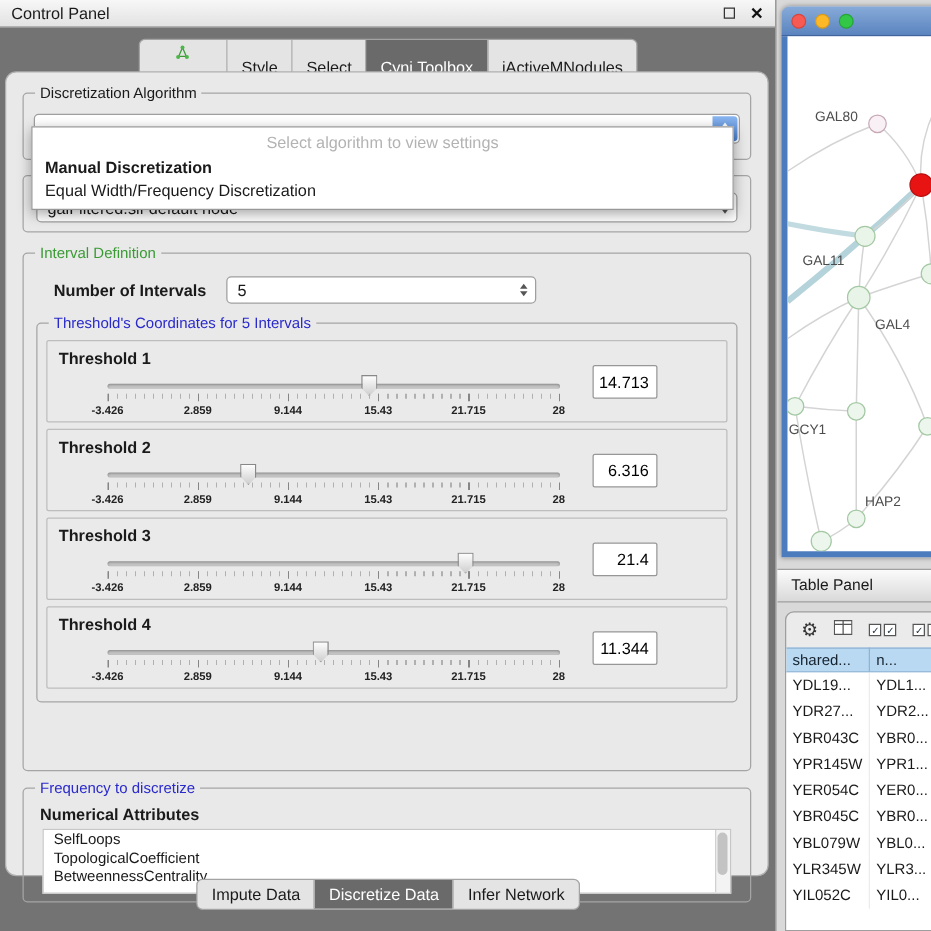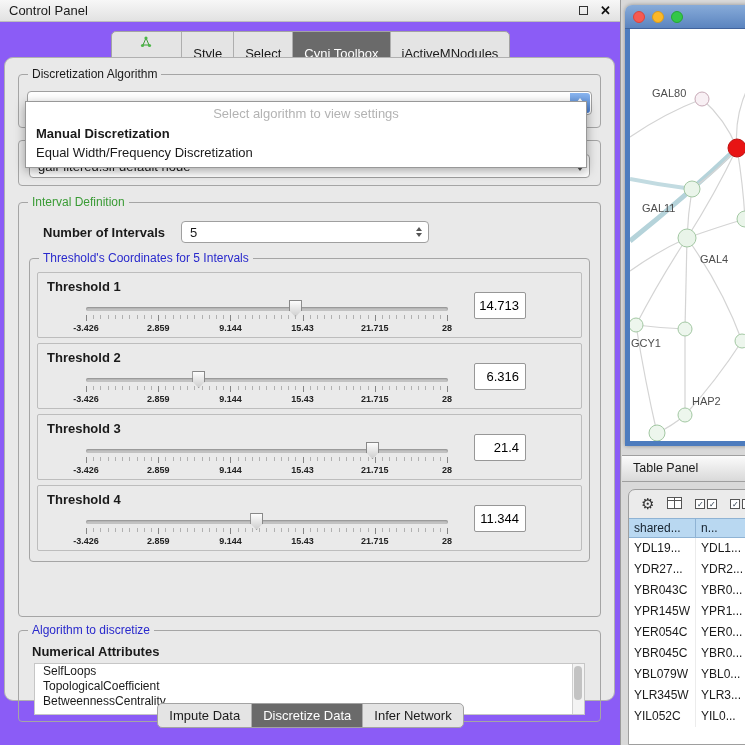--- a/index.html
+++ b/index.html
@@ -1,21 +1,21 @@
 <!DOCTYPE html>
 <html><head>
 <meta charset="utf-8">
 <style>
   * { margin:0; padding:0; box-sizing:border-box; }
   html,body { width:745px; height:745px; overflow:hidden; background:#d9d9d9;
     font-family:"Liberation Sans",sans-serif; color:#1a1a1a; }
 
   
   .control-panel { position:absolute; left:0; top:0; width:621px; height:745px;
-    background:#8b5cf6; border-right:1px solid #9b9b9b; }
+    background:#737373; border-right:1px solid #9b9b9b; }
   .cp-titlebar { height:22px; background:linear-gradient(#f7f7f7,#e2e2e2);
     border-bottom:1px solid #bdbdbd; display:flex; align-items:center; padding:0 9px; font-size:13px; }
   .cp-title { flex:1; }
   .win-float { width:9px; height:9px; border:1.5px solid #333; margin-right:12px; }
   .win-close { font-size:13px; font-weight:bold; color:#111; }
 
   .tabrow { position:absolute; left:0; width:621px; display:flex; justify-content:center; }
   .top-tabs { top:31px; } .bottom-tabs { top:703px; }
   .tabstrip { display:inline-flex; border:1px solid #a3a3a3; border-radius:5px;
     background:#e4e4e4; overflow:hidden; font-size:13px; }
@@ -280,21 +280,21 @@
                 <span style="left: 80%;">21.715</span>
                 <span style="left: 100%;">28</span>
               </div>
           </div>
           <input class="tvalue" value="11.344" style="">
         </div>
       </div>
     </div>
 
     <div class="group" id="attr-group">
-      <span class="gtitle blue">Algorithm to discretize</span>
+      <span class="gtitle blue">Frequency to discretize</span>
       <div class="attr-label">Numerical Attributes</div>
       <div class="attr-list">
         <div>
             <div class="list-item">SelfLoops</div>
             <div class="list-item">TopologicalCoefficient</div>
             <div class="list-item">BetweennessCentrality</div>
           </div>
         <div class="attr-scroll">
           <div class="attr-thumb"></div>
         </div>

